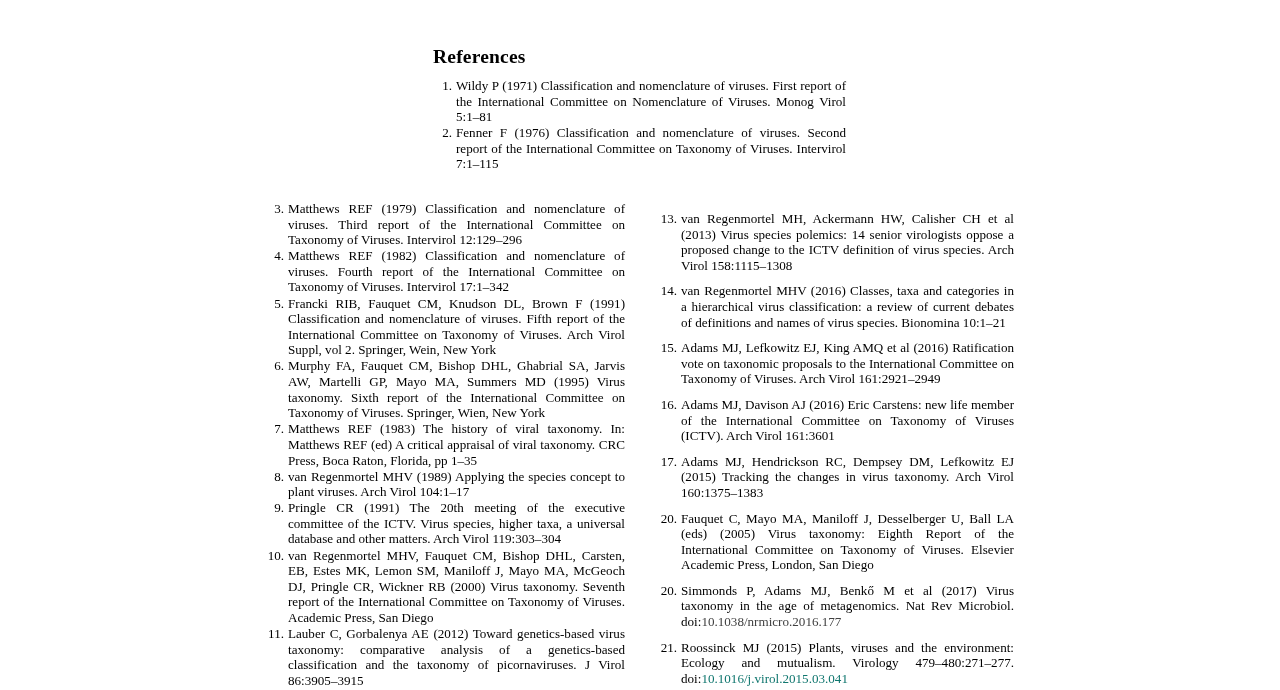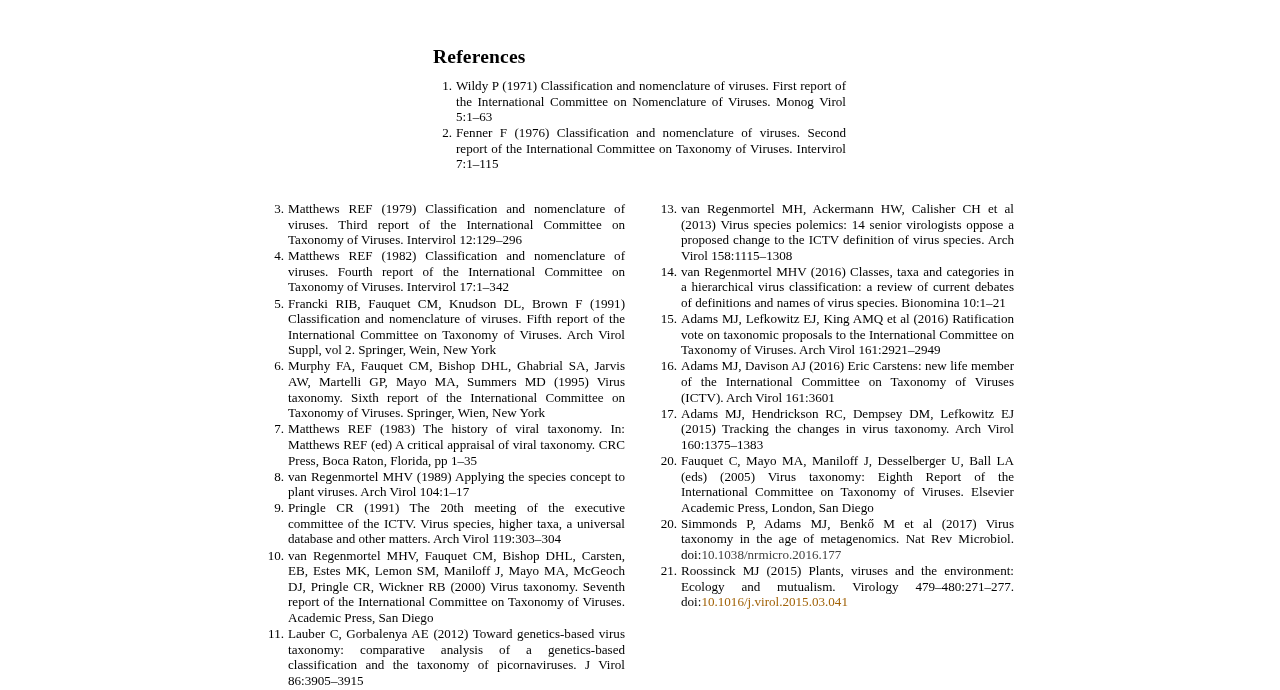--- a/index.html
+++ b/index.html
@@ -89,20 +89,21 @@
   .top-block .ref-item {
     padding-left: 23px;
   }
   .top-block .ref-num {
     width: 19px;
   }
 
   
   .col-right .ref-item {
     padding-left: 26px;
+    margin-top: 10px;
   }
   .col-right .ref-num {
     width: 22px;
   }
   .col-left .ref-item {
     padding-left: 23px;
   }
   .col-left .ref-num {
     width: 19px;
   }
@@ -116,21 +117,21 @@
 <body>
 
 <div class="page">
 
   <h1 class="ref-heading">References</h1>
 
   <div class="top-block">
     <ol class="ref-list" id="top-list">
         <li class="ref-item">
           <span class="ref-num">1.</span>
-          <span class="ref-text"><span>Wildy P (1971) Classification and nomenclature of viruses. First report of the International Committee on Nomenclature of Viruses. Monog Virol 5:1–63</span></span>
+          <span class="ref-text"><span>Wildy P (1971) Classification and nomenclature of viruses. First report of the International Committee on Nomenclature of Viruses. Monog Virol 5:1–81</span></span>
         </li>
         <li class="ref-item">
           <span class="ref-num">2.</span>
           <span class="ref-text"><span>Fenner F (1976) Classification and nomenclature of viruses. Second report of the International Committee on Taxonomy of Viruses. Intervirol 7:1–115</span></span>
         </li>
       </ol>
   </div>
 
   <div class="col-left">
     <ol class="ref-list" id="left-list">
@@ -202,18 +203,18 @@
         <li class="ref-item">
           <span class="ref-num">20.</span>
           <span class="ref-text"><span>Fauquet C, Mayo MA, Maniloff J, Desselberger U, Ball LA (eds) (2005) Virus taxonomy: Eighth Report of the International Committee on Taxonomy of Viruses. Elsevier Academic Press, London, San Diego</span></span>
         </li>
         <li class="ref-item">
           <span class="ref-num">20.</span>
           <span class="ref-text"><span>Simmonds P, Adams MJ, Benkő M et al (2017) Virus taxonomy in the age of metagenomics. Nat Rev Microbiol. doi:</span><a class="doi-link" style="color: #404040;">10.1038/nrmicro.2016.177</a></span>
         </li>
         <li class="ref-item">
           <span class="ref-num">21.</span>
-          <span class="ref-text"><span>Roossinck MJ (2015) Plants, viruses and the environment: Ecology and mutualism. Virology 479–480:271–277. doi:</span><a class="doi-link" style="color: #a16207;">10.1016/j.virol.2015.03.041</a></span>
+          <span class="ref-text"><span>Roossinck MJ (2015) Plants, viruses and the environment: Ecology and mutualism. Virology 479–480:271–277. doi:</span><a class="doi-link" style="color: #0f766e;">10.1016/j.virol.2015.03.041</a></span>
         </li>
       </ol>
   </div>
 
 </div>
 
 </body></html>

